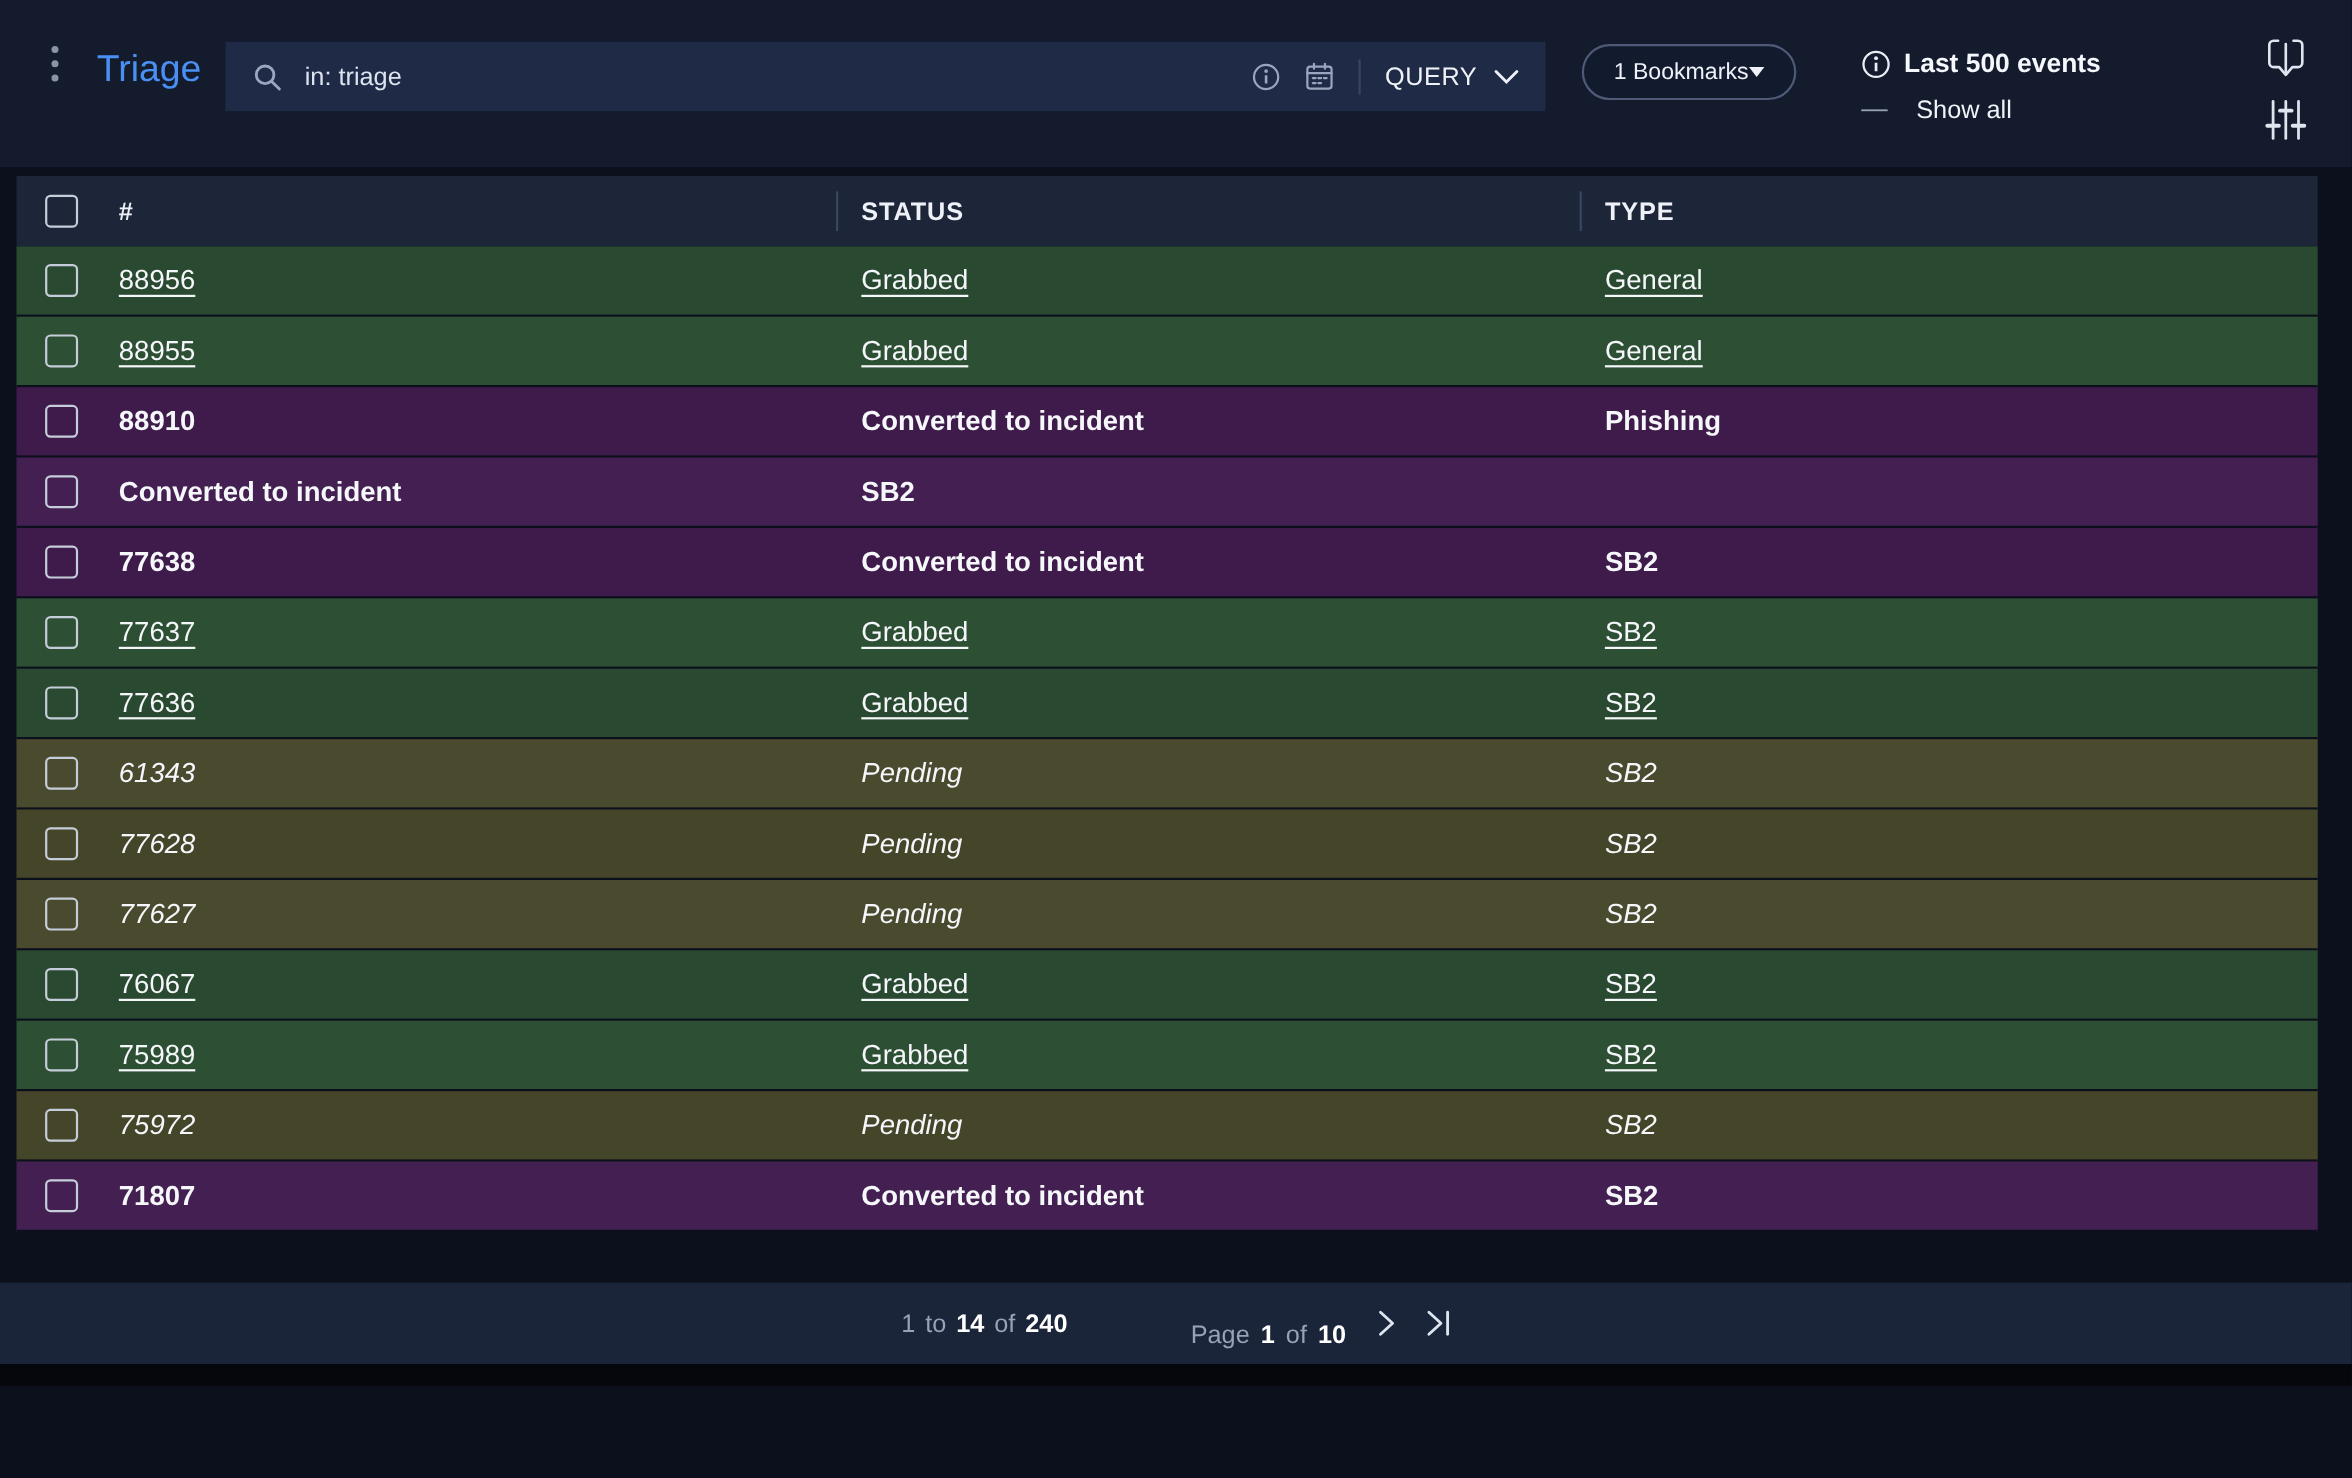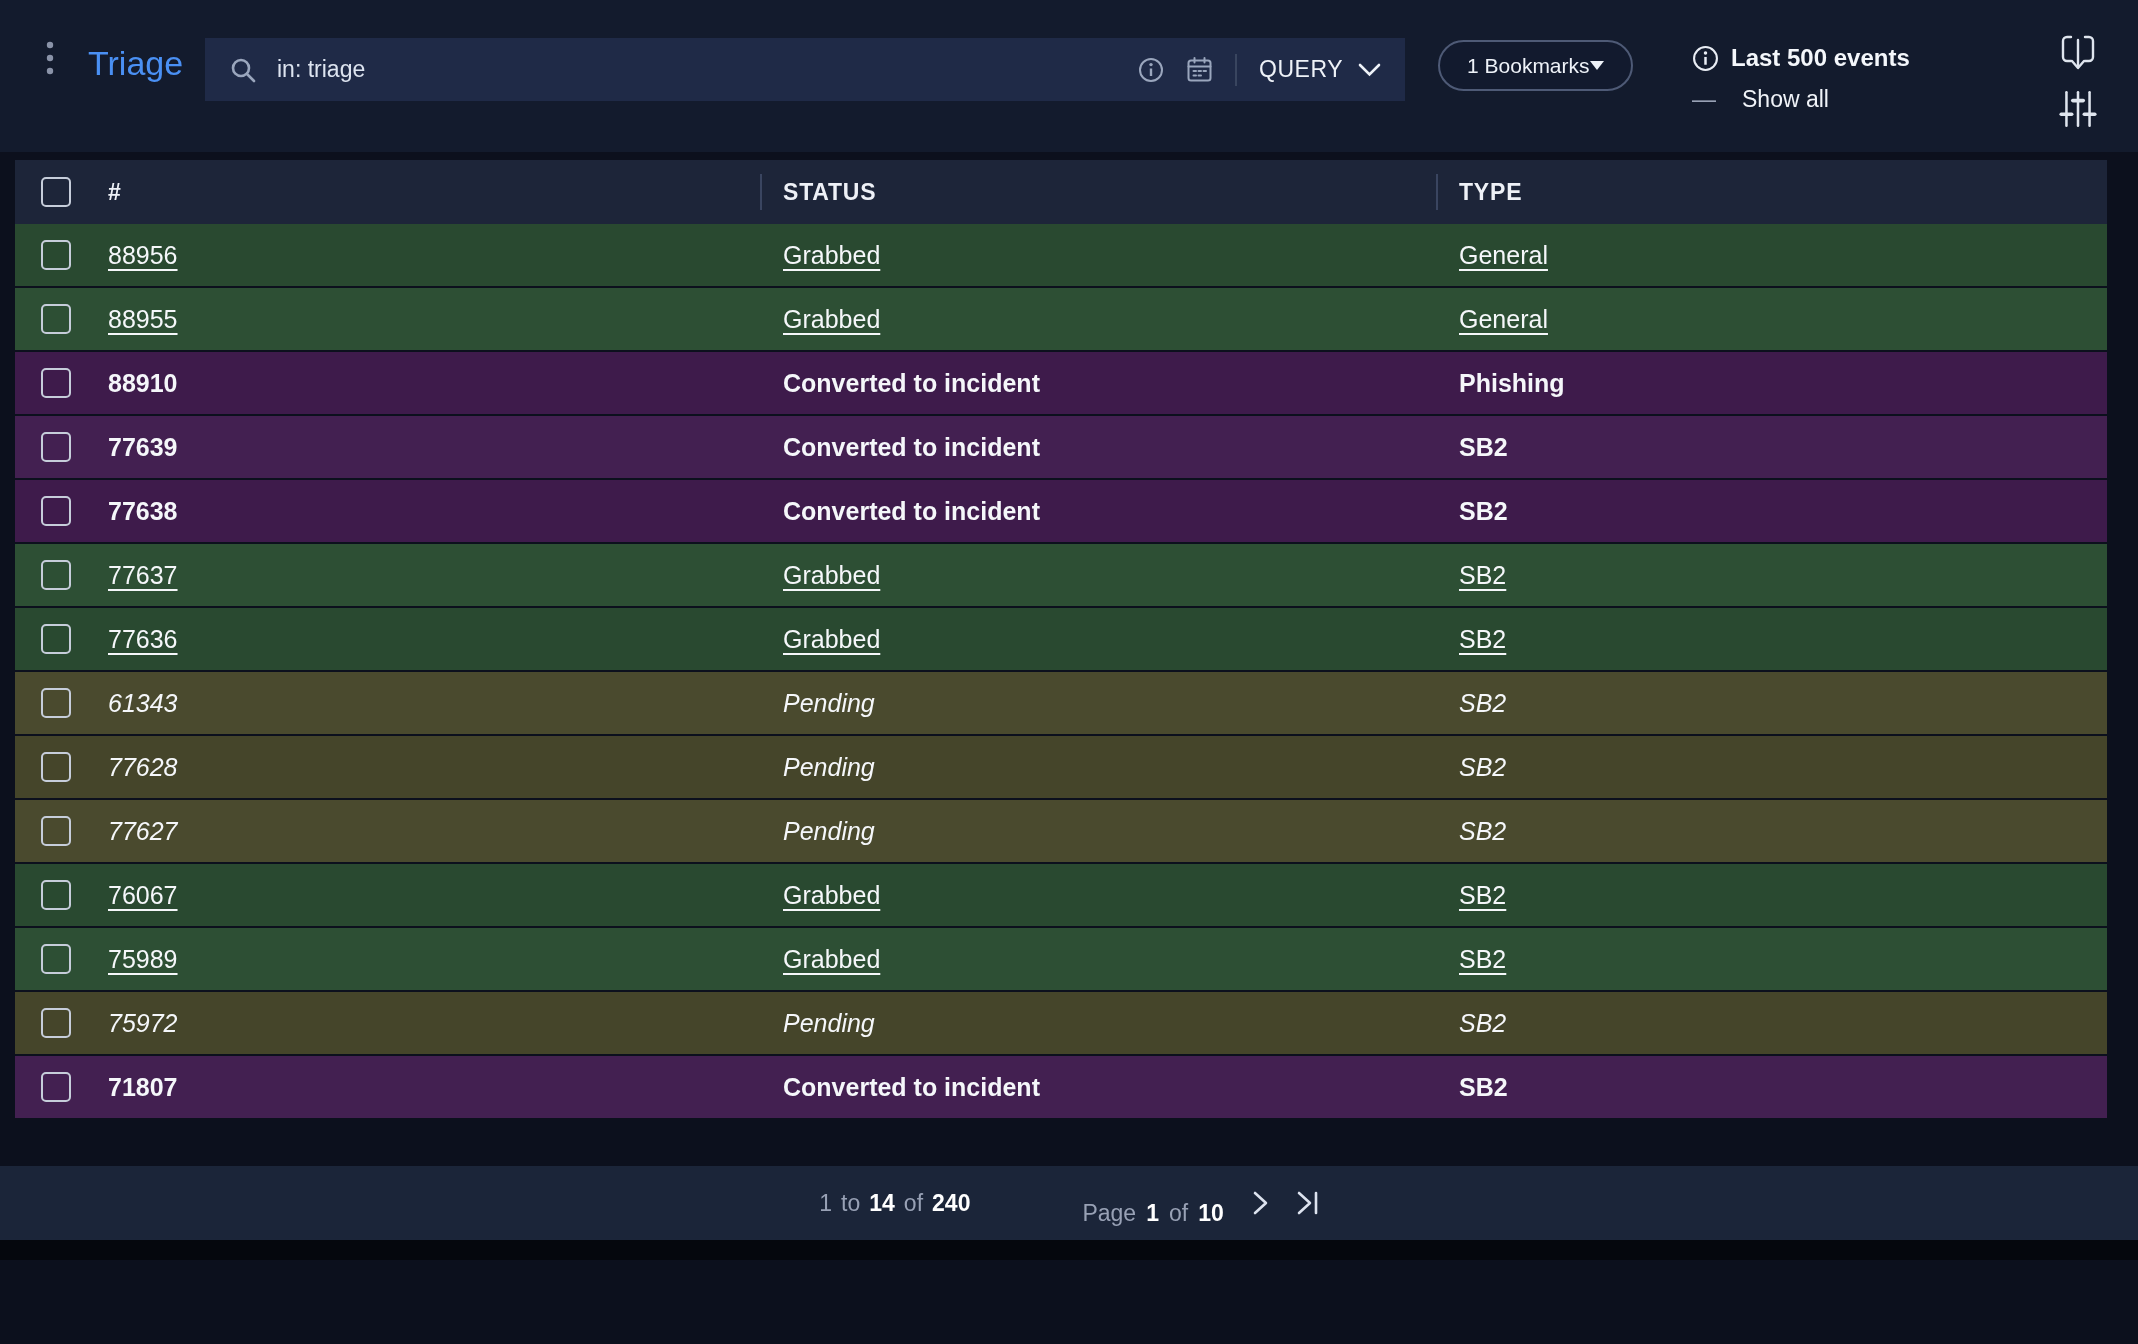--- a/index.html
+++ b/index.html
@@ -242,21 +242,20 @@
         <div class="checkbox"></div>
       </div>
       <div class="cell"><span class="cell-text">88910</span></div>
       <div class="cell"><span class="cell-text">Converted to incident</span></div>
       <div class="cell"><span class="cell-text">Phishing</span></div>
     </div>
         <div class="row converted alt">
       <div class="cell-check">
         <div class="checkbox"></div>
       </div>
-      <div class="cell"><span class="cell-text">77639</span></div>
       <div class="cell"><span class="cell-text">Converted to incident</span></div>
       <div class="cell"><span class="cell-text">SB2</span></div>
     </div>
         <div class="row converted">
       <div class="cell-check">
         <div class="checkbox"></div>
       </div>
       <div class="cell"><span class="cell-text">77638</span></div>
       <div class="cell"><span class="cell-text">Converted to incident</span></div>
       <div class="cell"><span class="cell-text">SB2</span></div>

